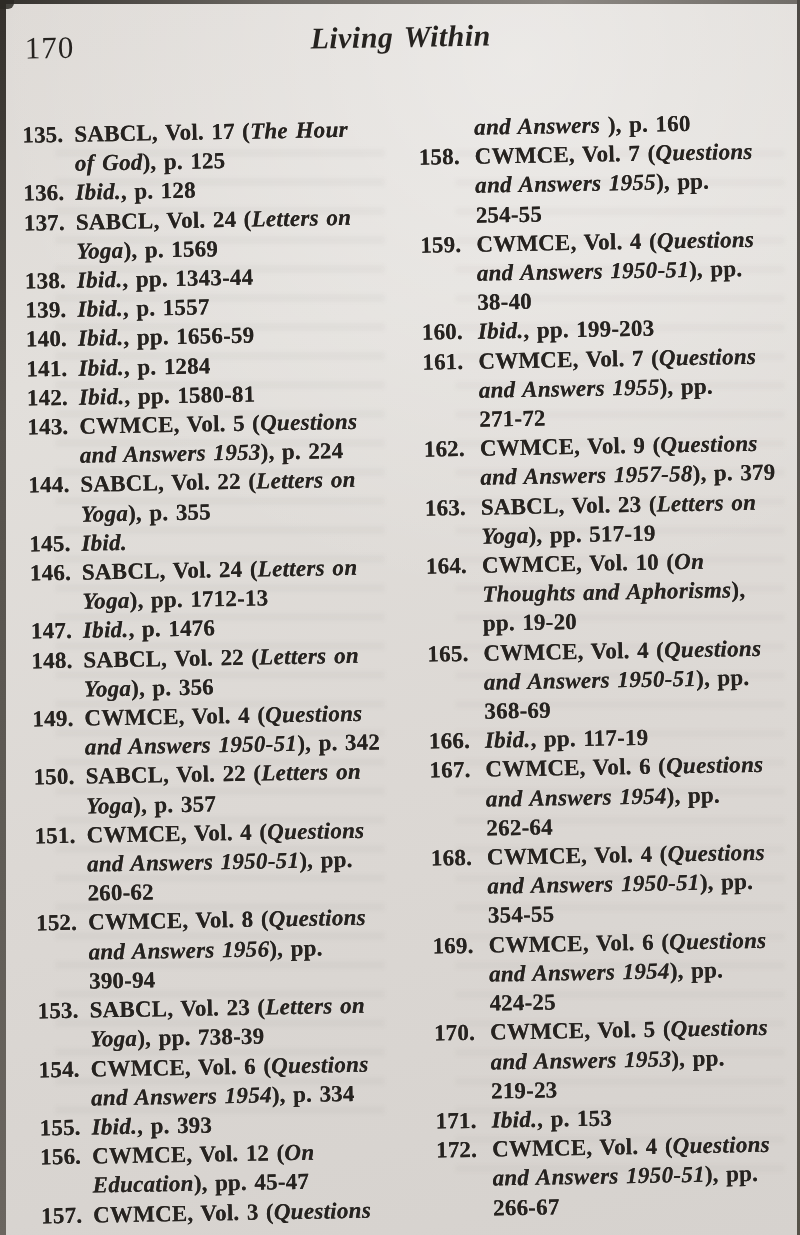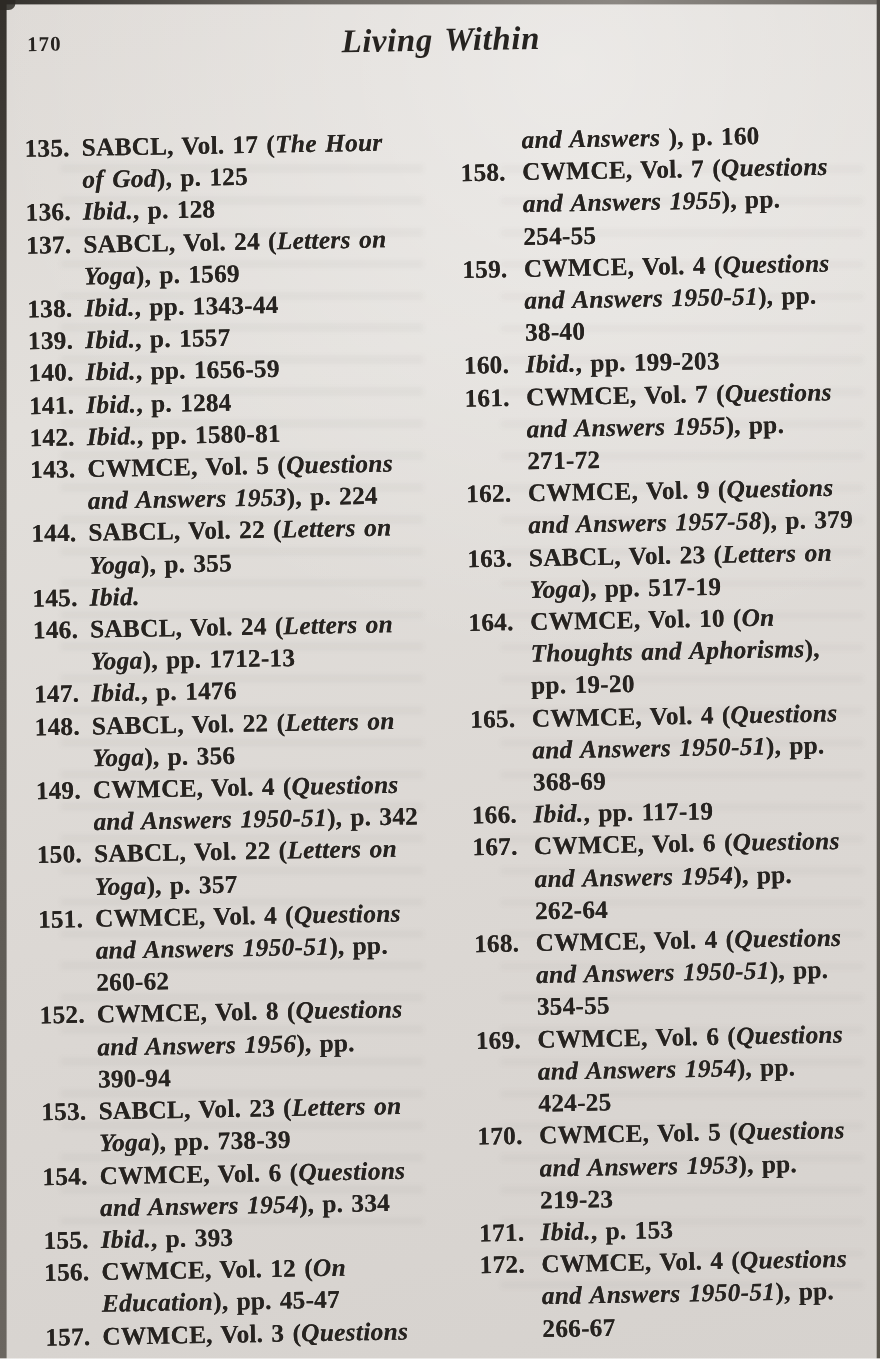--- a/index.html
+++ b/index.html
@@ -50,21 +50,21 @@
   
   .content {
     position: absolute; inset: 0; z-index: 2;
     transform: rotate(-1deg);
     transform-origin: 400px 0;
   }
 
   .header { position: relative; height: 70px; }
   .page-number {
     position: absolute; left: 24px; top: 24px;
-    font-size: 19px; font-weight: 700; letter-spacing: 1px;
+    font-size: 31px; font-weight: 400; letter-spacing: 1px;
   }
   .running-title {
     position: absolute; left: 0; right: 0; top: 20px;
     text-align: center; font-style: italic; font-size: 30px; font-weight: 600;
     letter-spacing: 0.5px; word-spacing: 3px;
   }
 
   .columns {
     display: grid;
     grid-template-columns: 396px 364px;

